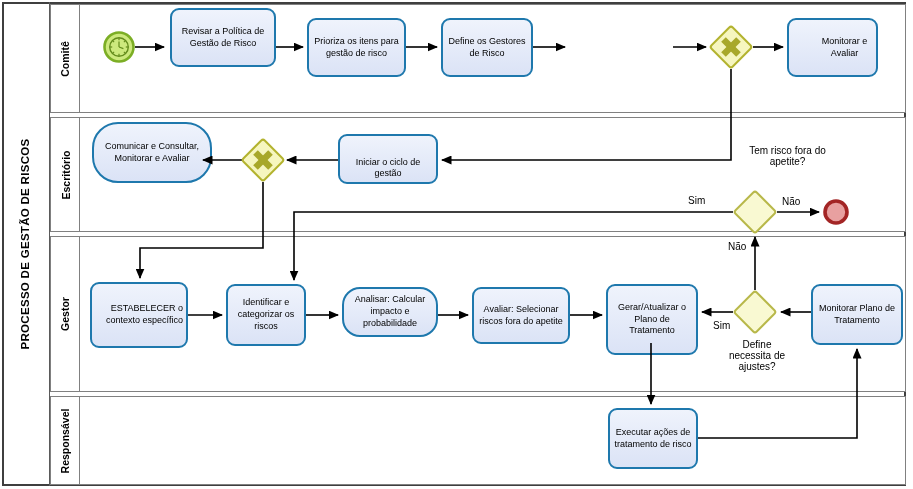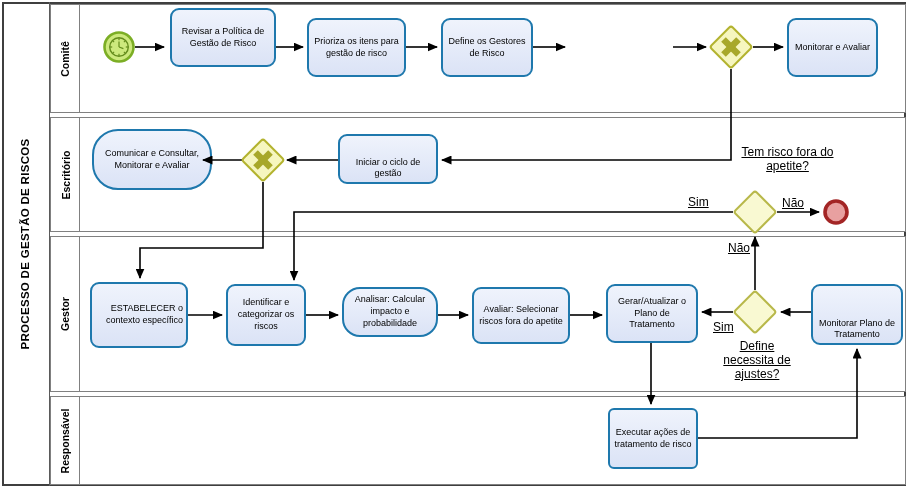--- a/index.html
+++ b/index.html
@@ -11,21 +11,21 @@
   .vtext{transform:rotate(-90deg);white-space:nowrap;font-weight:bold;}
   .pool-title-cell .vtext{font-size:11.5px;letter-spacing:.3px;}
   .lane{position:absolute;left:50px;width:856px;border:1.4px solid #808080;box-sizing:border-box;background:#fff;}
   .lane-label-cell{position:absolute;left:0;top:0;bottom:0;width:29px;border-right:1.4px solid #808080;box-sizing:border-box;display:flex;align-items:center;justify-content:center;}
   .lane-label-cell .vtext{font-size:10.5px;}
   
   .task{position:absolute;box-sizing:border-box;border:2.5px solid #1e78ad;border-radius:9px;
         background:linear-gradient(#eff3fc,#dbe3f6);display:flex;align-items:center;justify-content:center;
         text-align:center;font-size:9px;line-height:1.3;padding:2px 3px;z-index:2;}
   
-  .flabel{position:absolute;font-size:12px;z-index:4;text-decoration:underline;}
+  .flabel{position:absolute;font-size:10px;z-index:4;}
   .flabel.center{text-align:center;}
   svg.wires{position:absolute;left:0;top:0;z-index:3;pointer-events:none;}
 </style>
 </head>
 <body>
 
 <div id="stage">
 
   <div class="pool"></div>
   <div class="pool-title-cell">
@@ -55,48 +55,48 @@
 
   <div class="task" style="left:170px;top:8px;width:106px;height:59px;">
       <span>Revisar a Política de Gestão de Risco</span>
     </div>
   <div class="task" style="left:307px;top:18px;width:99px;height:59px;">
       <span>Prioriza os itens para gestão de risco</span>
     </div>
   <div class="task" style="left:441px;top:18px;width:92px;height:59px;">
       <span>Define os Gestores de Risco</span>
     </div>
-  <div class="task" style="left:787px;top:18px;width:91px;height:59px;">
+  <div class="task" style="left:787px;top:18px;width:91px;height:59px;padding-left:27px;">
       <span>Monitorar e Avaliar</span>
     </div>
-  <div class="task" style="left:92px;top:129px;width:120px;height:61px;border-radius:26px;">
+  <div class="task" style="left:92px;top:122px;width:120px;height:61px;border-radius:26px;">
       <span>Comunicar e Consultar, Monitorar e Avaliar</span>
     </div>
   <div class="task" style="left:338px;top:134px;width:100px;height:50px;align-items:flex-end;">
       <span>Iniciar o ciclo de gestão</span>
     </div>
   <div class="task" style="left:90px;top:282px;width:98px;height:66px;text-align:right;">
       <span>ESTABELECER o contexto específico</span>
     </div>
   <div class="task" style="left:226px;top:284px;width:80px;height:62px;">
       <span>Identificar e categorizar os riscos</span>
     </div>
   <div class="task" style="left:342px;top:287px;width:96px;height:50px;border-radius:18px;">
       <span>Analisar: Calcular impacto e probabilidade</span>
     </div>
   <div class="task" style="left:472px;top:287px;width:98px;height:57px;">
       <span>Avaliar: Selecionar riscos fora do apetite</span>
     </div>
-  <div class="task" style="left:606px;top:284px;width:92px;height:59px;">
+  <div class="task" style="left:606px;top:284px;width:92px;height:71px;">
       <span>Gerar/Atualizar o Plano de Tratamento</span>
     </div>
-  <div class="task" style="left:811px;top:284px;width:92px;height:61px;align-items:flex-end;">
+  <div class="task" style="left:811px;top:284px;width:92px;height:61px;">
       <span>Monitorar Plano de Tratamento</span>
     </div>
-  <div class="task" style="left:608px;top:408px;width:90px;height:61px;border-radius:6px;">
+  <div class="task" style="left:608px;top:408px;width:90px;height:61px;">
       <span>Executar ações de tratamento de risco</span>
     </div>
 
   <div class="flabel center" style="left:730px;top:145px;width:115px;">Tem risco fora do apetite?</div>
   <div class="flabel center" style="left:723px;top:339px;width:68px;">Define necessita de ajustes?</div>
   <div class="flabel" style="left:688px;top:195px;">Sim</div>
   <div class="flabel" style="left:782px;top:196px;">Não</div>
   <div class="flabel" style="left:728px;top:241px;">Não</div>
   <div class="flabel" style="left:713px;top:320px;">Sim</div>
 

